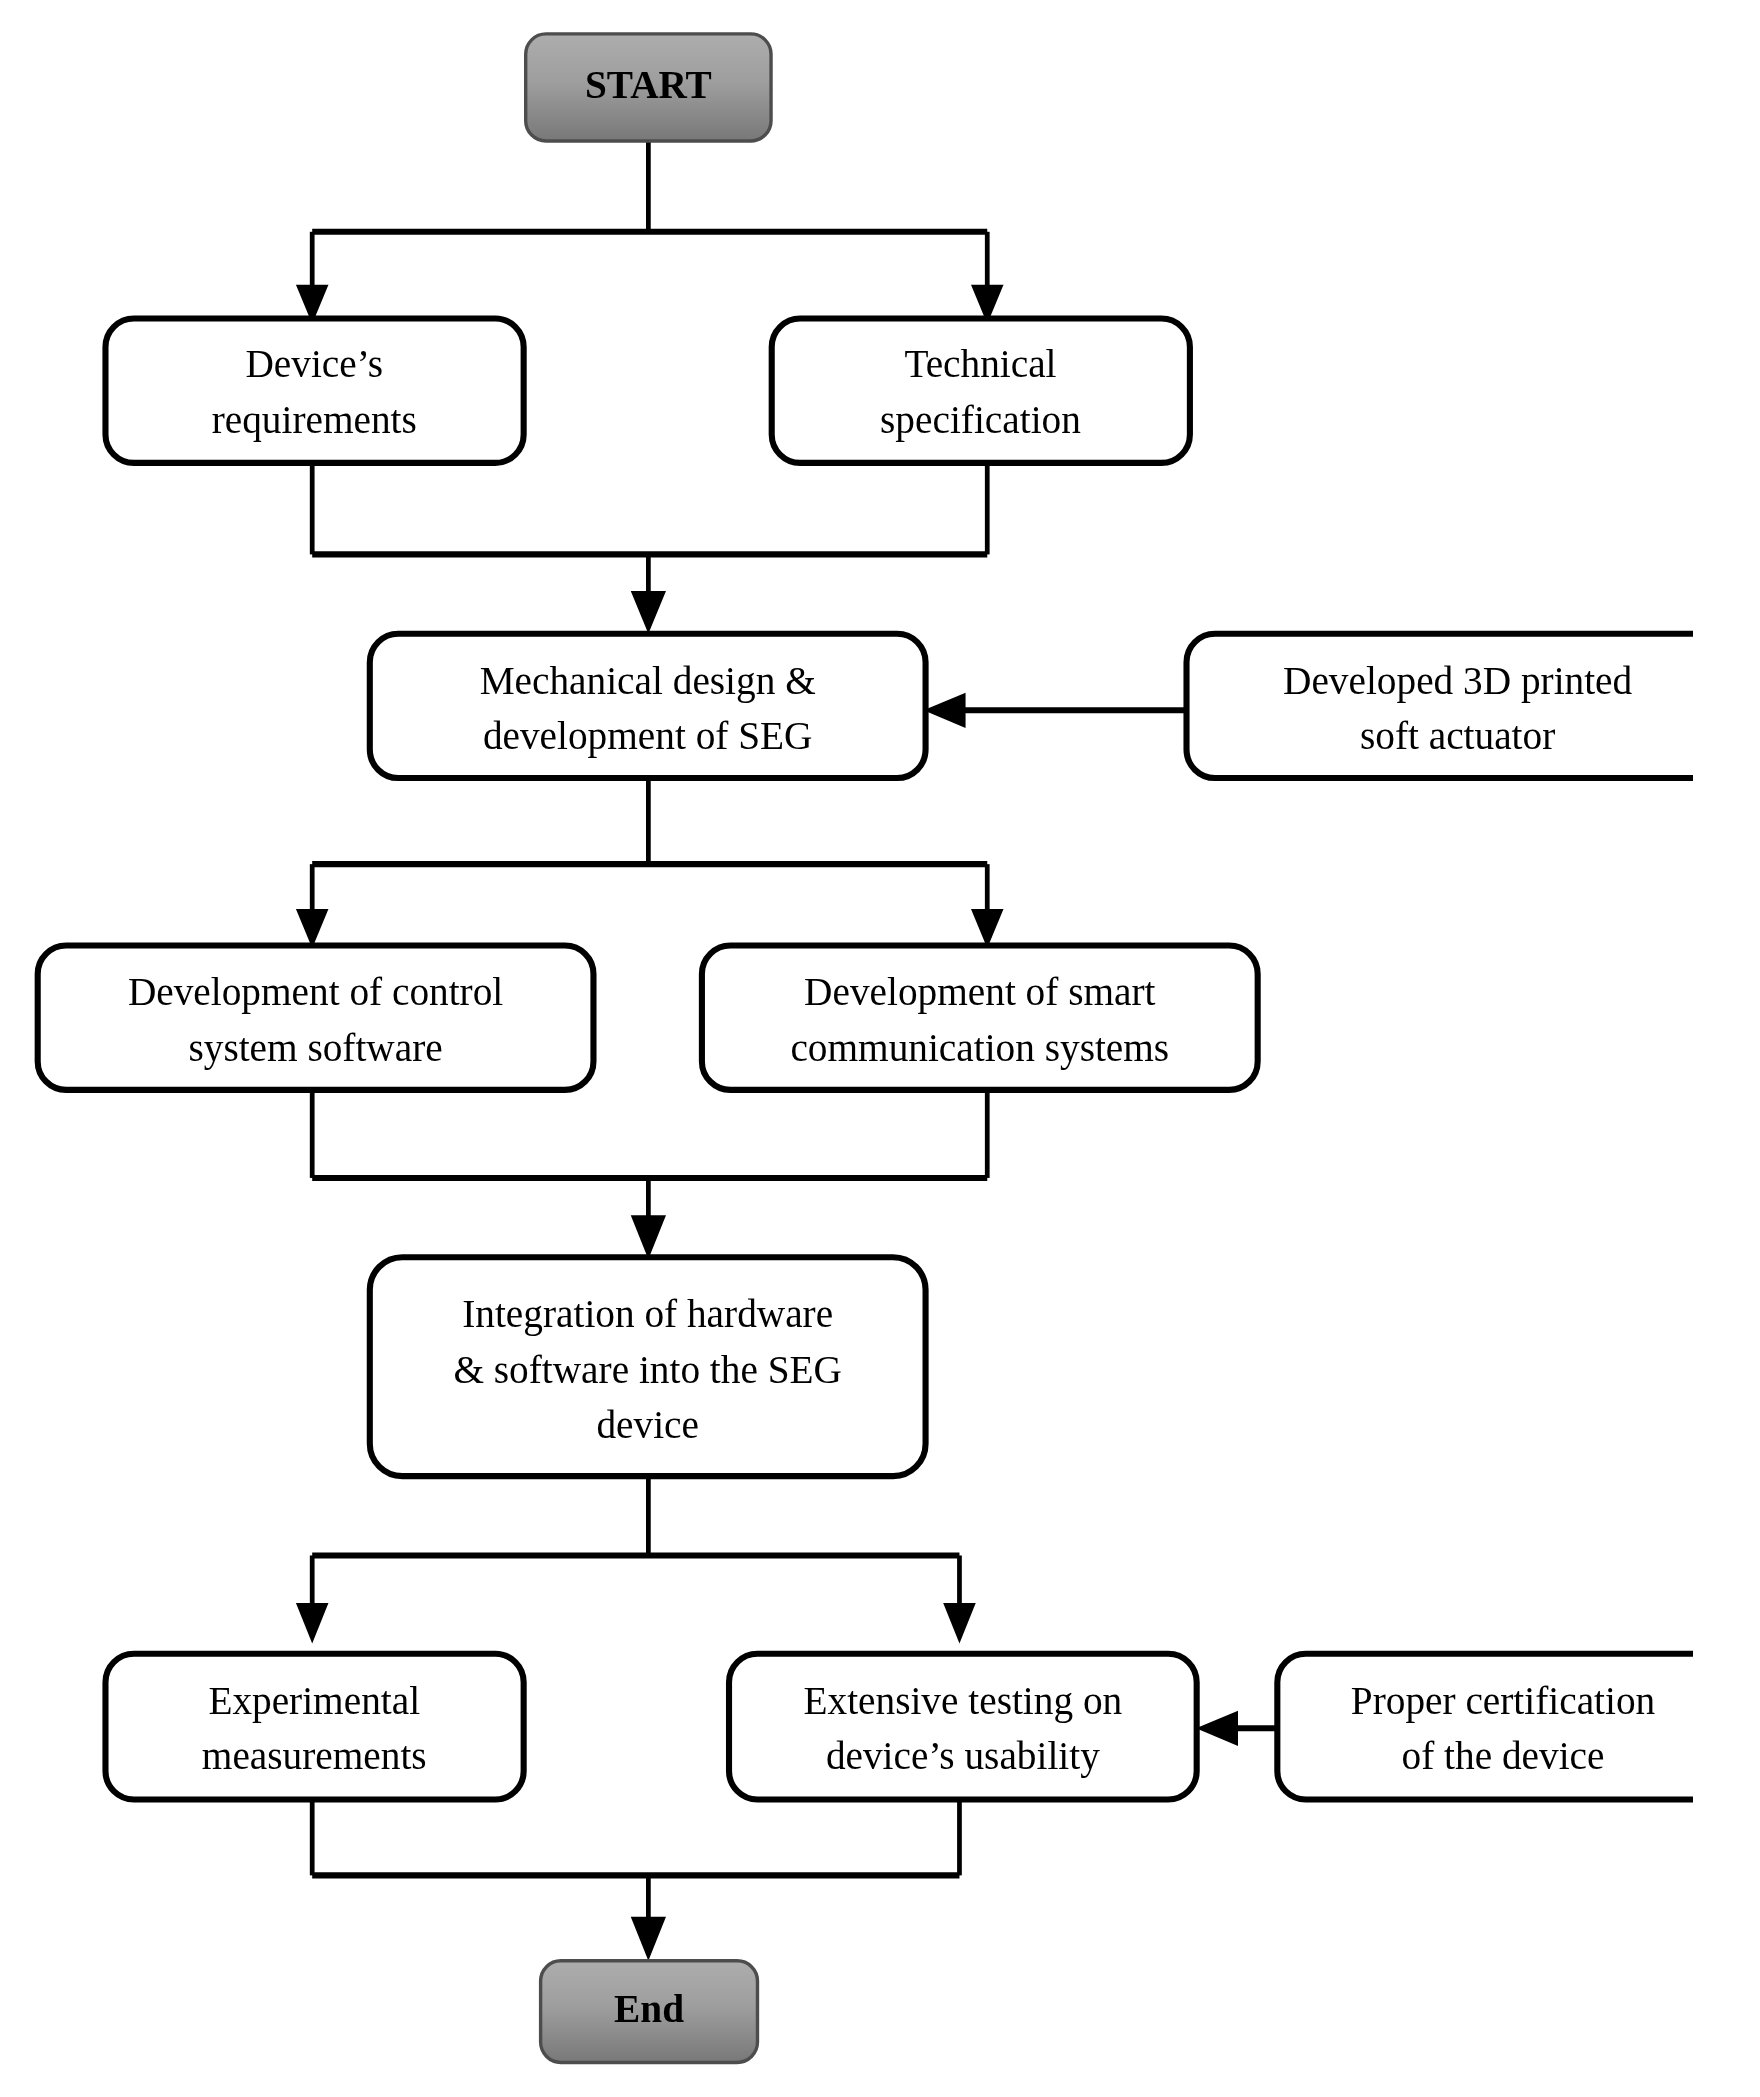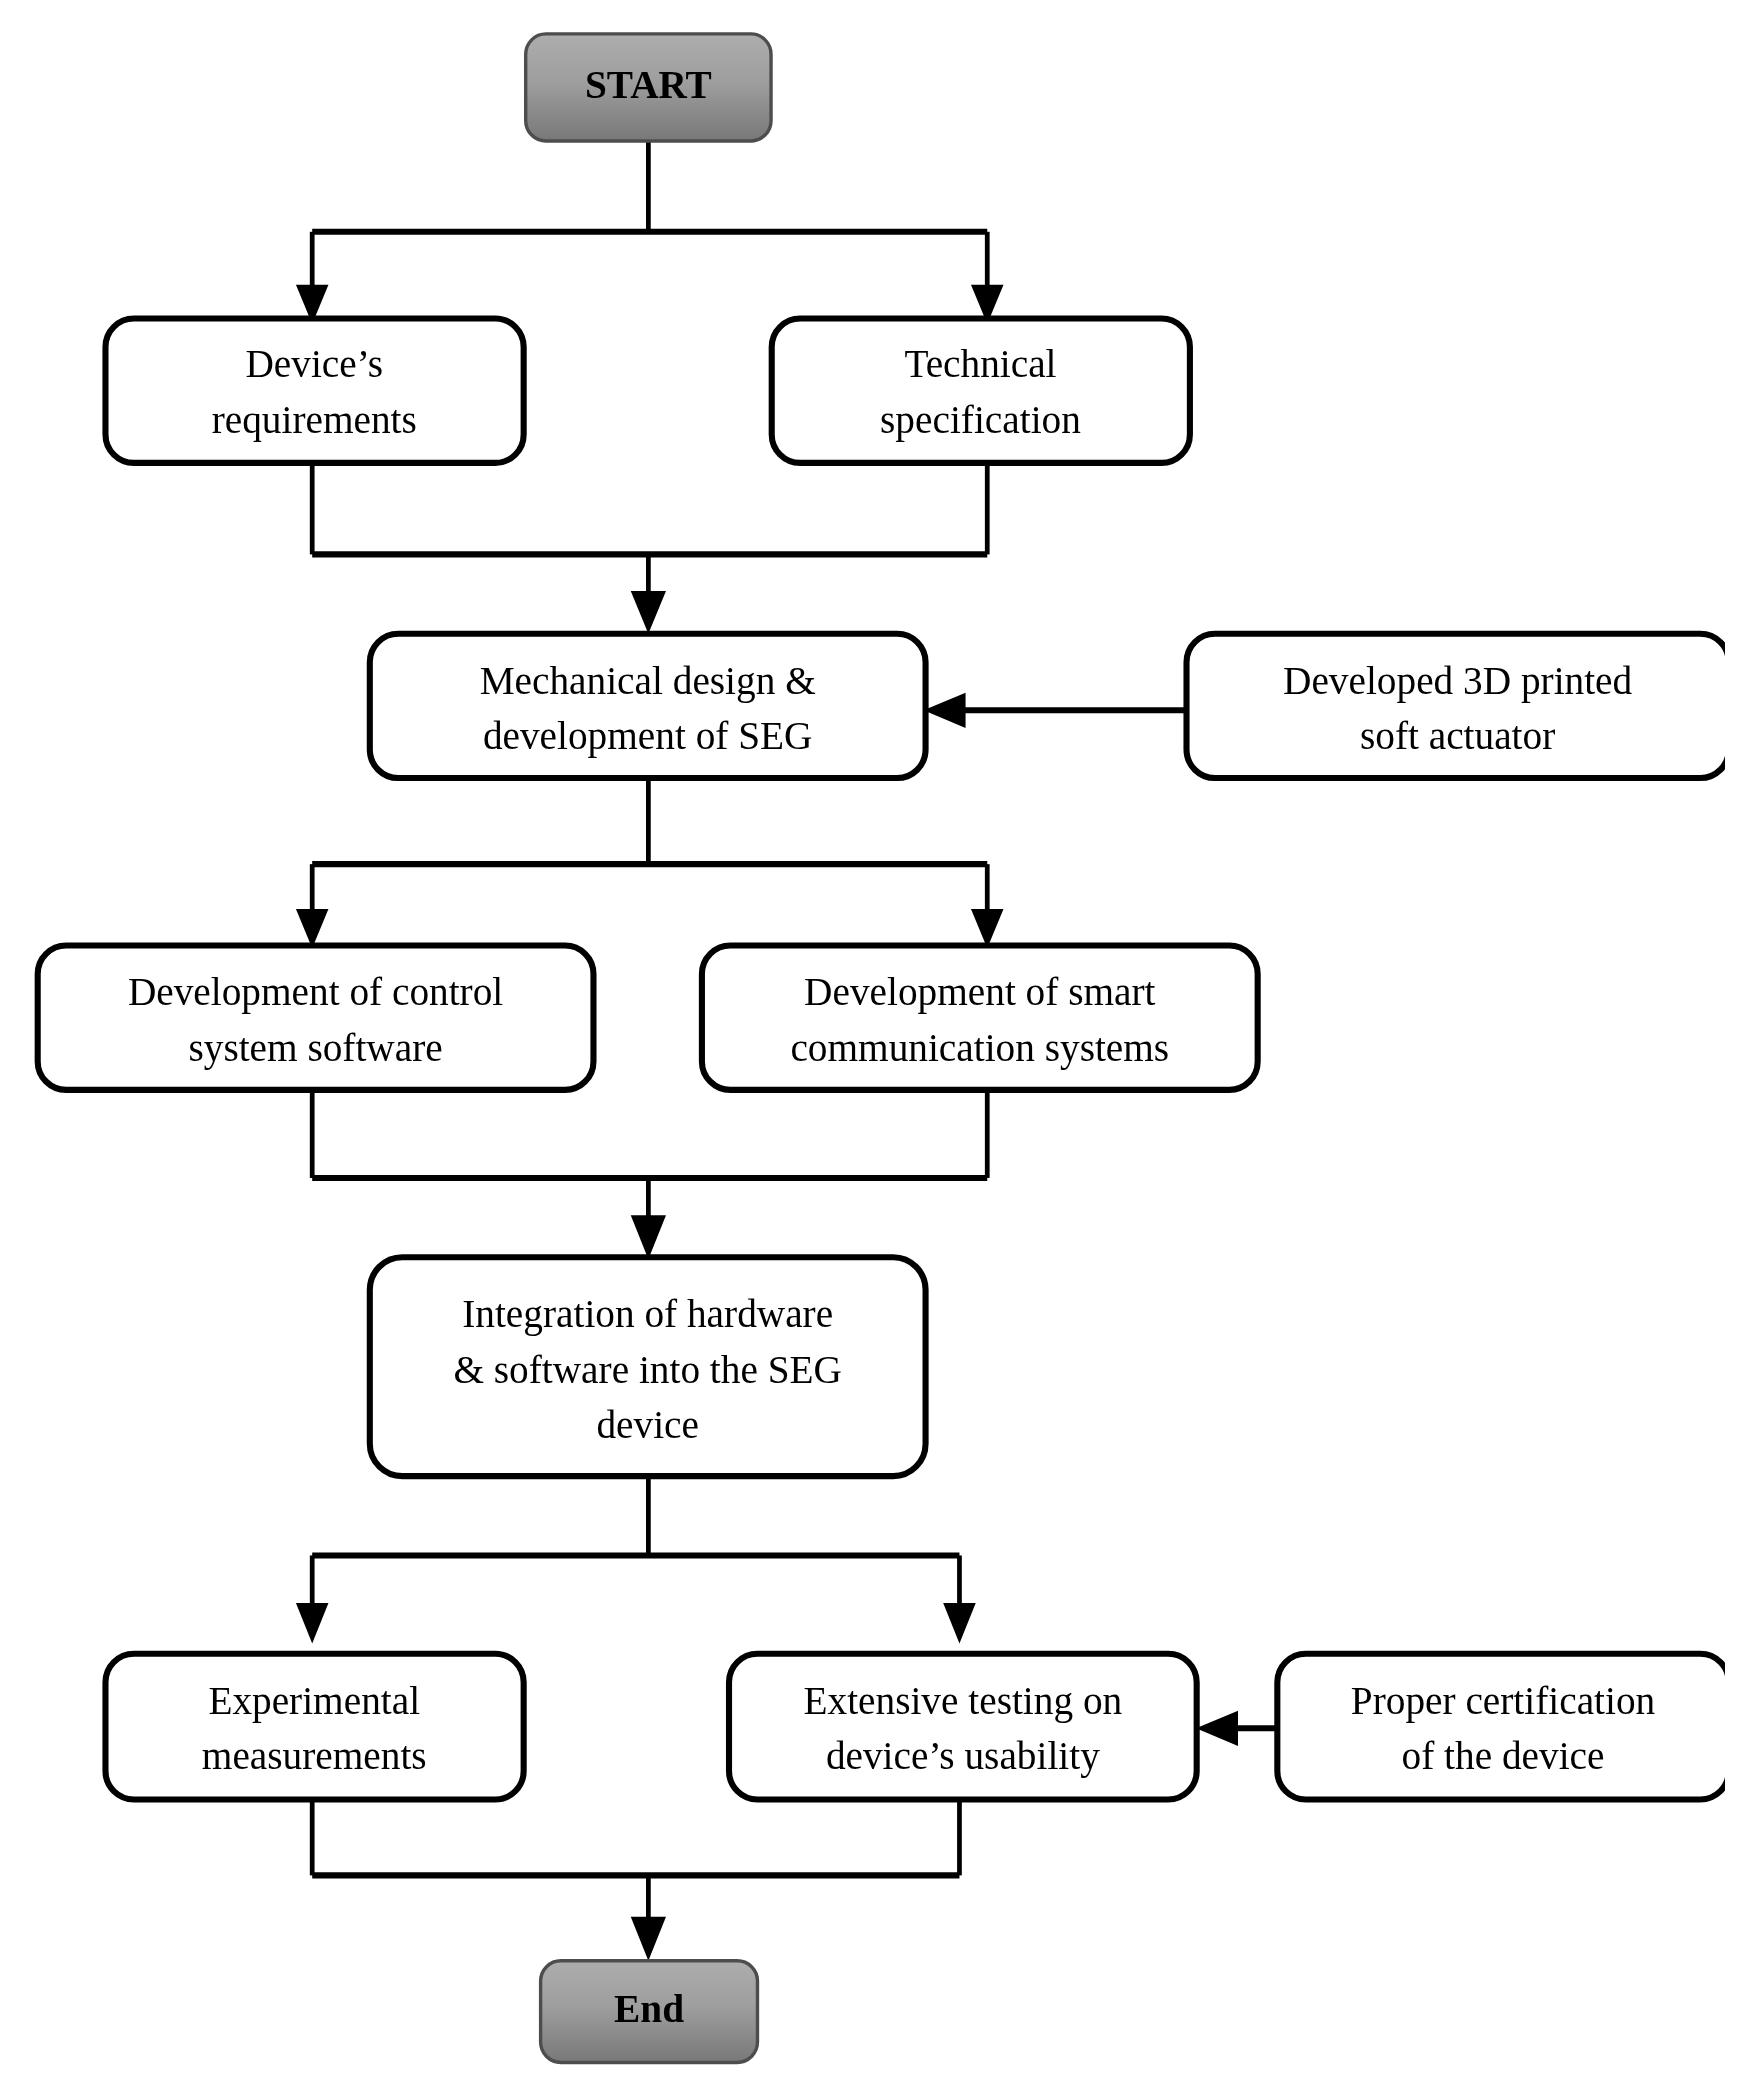--- a/index.html
+++ b/index.html
@@ -9,21 +9,20 @@
   }
   body {
     font-family: "Liberation Serif", "DejaVu Serif", serif;
   }
   #flowchart-root {
     position: relative;
     width: 1693px;
     height: 2097px;
     background: #ffffff;
     overflow: hidden;
-    padding-left: 32px;
   }
   #flow-svg {
     position: absolute;
     top: 0;
     left: 0;
     width: 1761px;
     height: 2097px;
     display: block;
   }
   .node-text {

